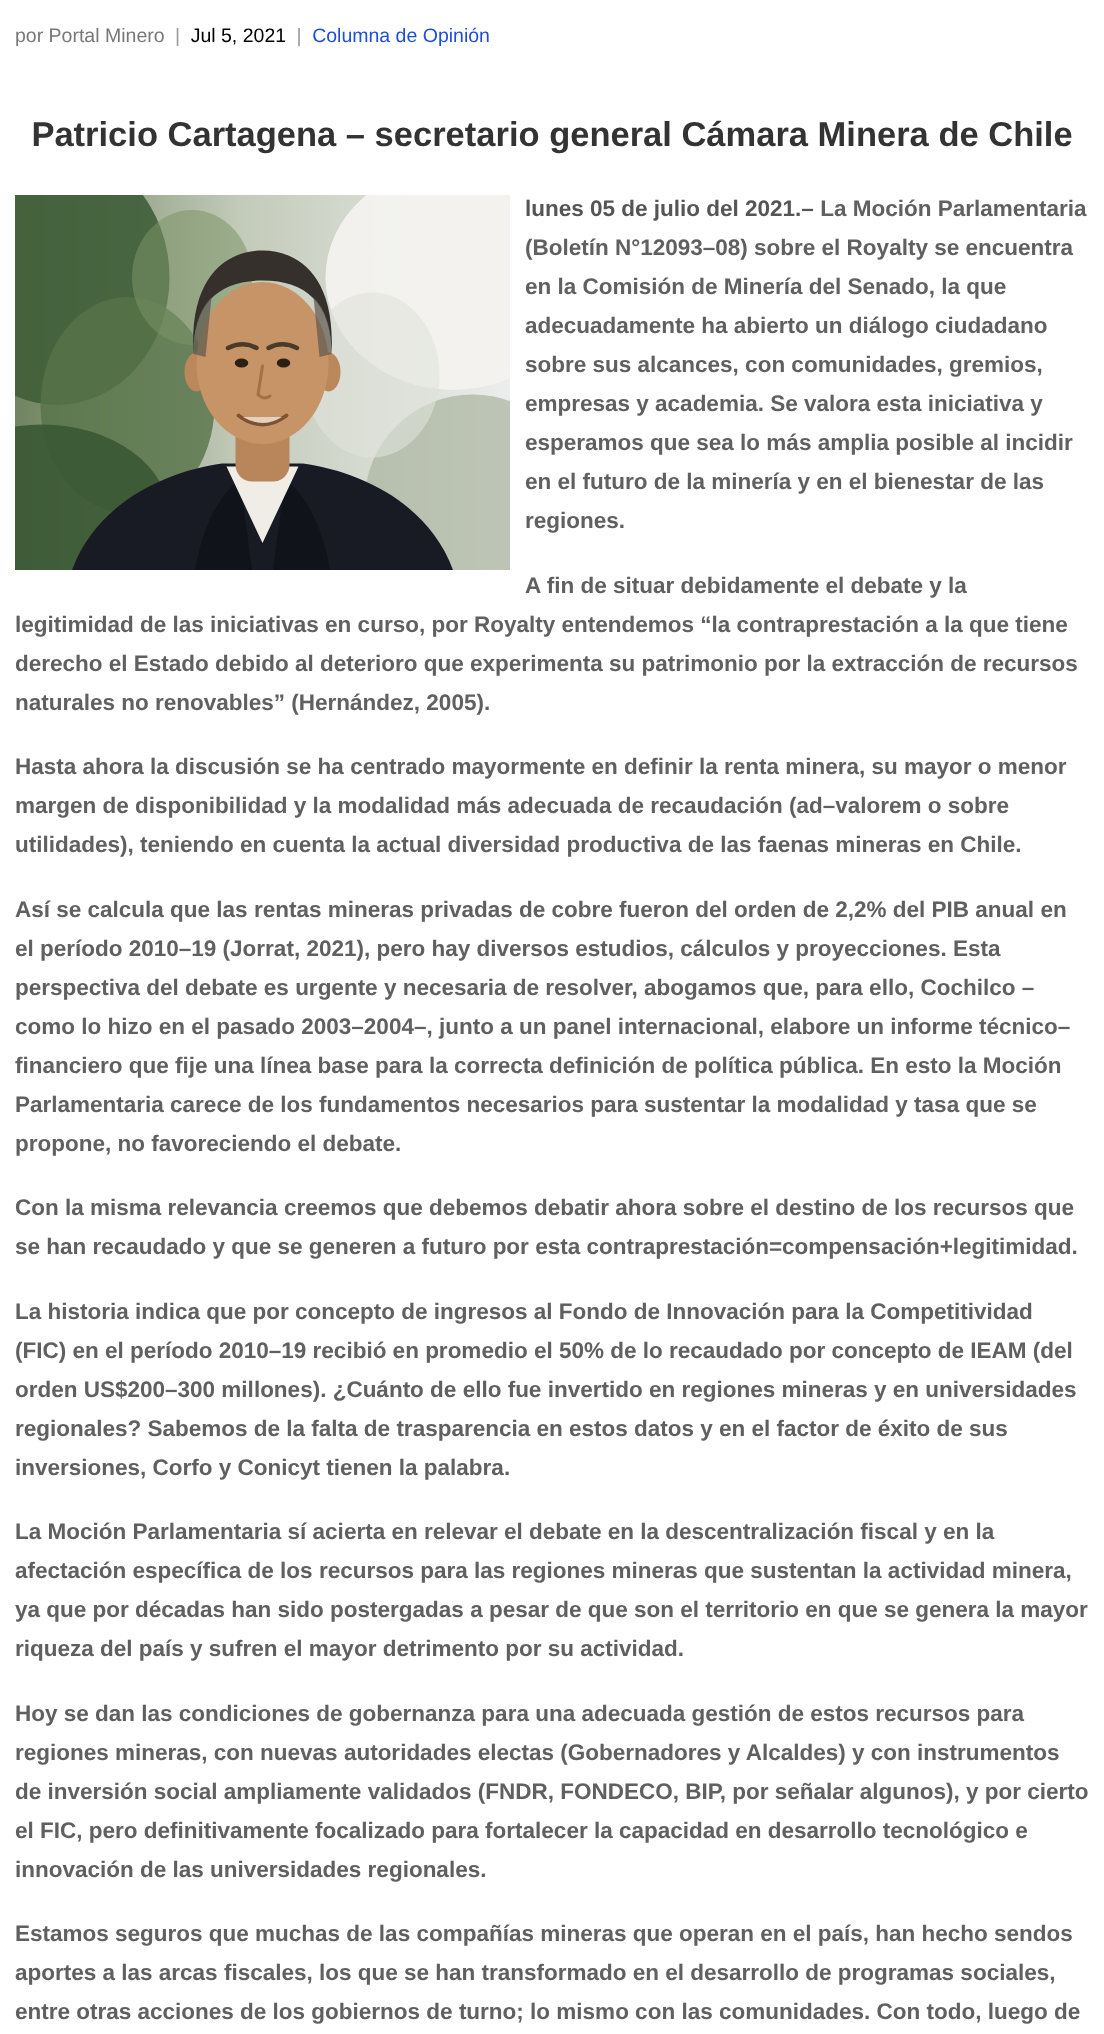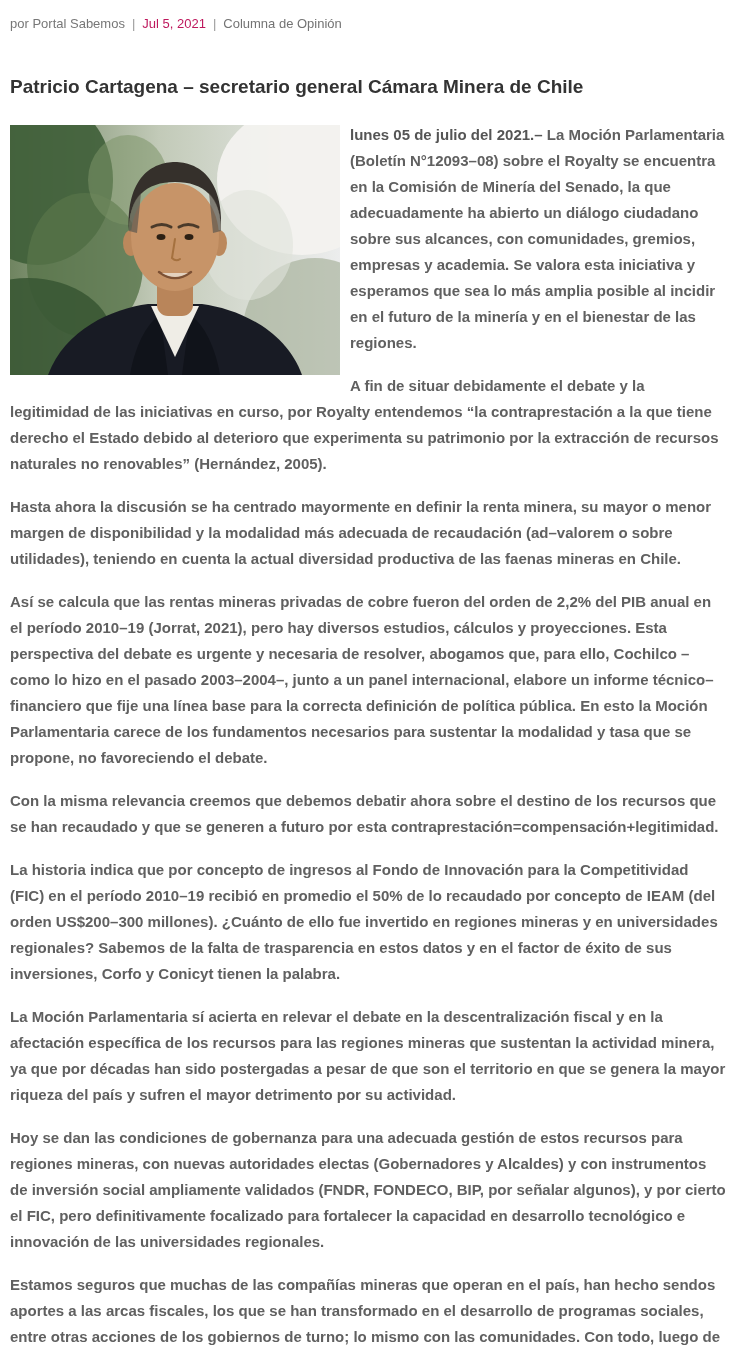--- a/index.html
+++ b/index.html
@@ -22,28 +22,29 @@
     font-weight: 500;
     color: #2d7eb3;
   }
   .byline {
     font-size: 13px;
     color: #777;
     margin-bottom: 8px;
   }
   .byline .sep { color: #999; margin: 0 7px; }
   .byline .author { color: #777; cursor: pointer; }
-  .byline .date { color: #be185d; }
-  .byline .category { color: #737373; cursor: pointer; text-align: center; }
+  .byline .date { color: #000000; }
+  .byline .category { color: #1d4ed8; cursor: pointer; text-align: center; }
   h2.subheading {
     margin: 44px 0 0 0;
-    font-size: 19px;
+    font-size: 23px;
     font-weight: bold;
     color: #333;
     line-height: 1.3;
+    text-align: center;
   }
   .article-body {
     margin-top: 22px;
     font-size: 15px;
     line-height: 26px;
     color: #606060;
   }
   .article-body p {
     margin: 0 0 17px 0;
     font-weight: bold;
@@ -61,21 +62,21 @@
   figure.photo svg { display: block; }
   .clear { clear: both; }
 </style>
 </head>
 <body>
 
 <div class="page">
 
 
   <div class="byline">
-    <span>por </span><span class="author">Portal Sabemos</span><span class="sep">|</span><span class="date">Jul 5, 2021</span><span class="sep">|</span><span class="category">Columna de Opinión</span>
+    <span>por </span><span class="author">Portal Minero</span><span class="sep">|</span><span class="date">Jul 5, 2021</span><span class="sep">|</span><span class="category">Columna de Opinión</span>
   </div>
 
   <h2 class="subheading">Patricio Cartagena – secretario general Cámara Minera de Chile</h2>
 
   <div class="article-body">
 
     <figure class="photo">
       <svg viewBox="0 0 330 250" width="330" height="250">
         <defs>
           <linearGradient id="bg" x1="0" y1="0" x2="1" y2="0">

